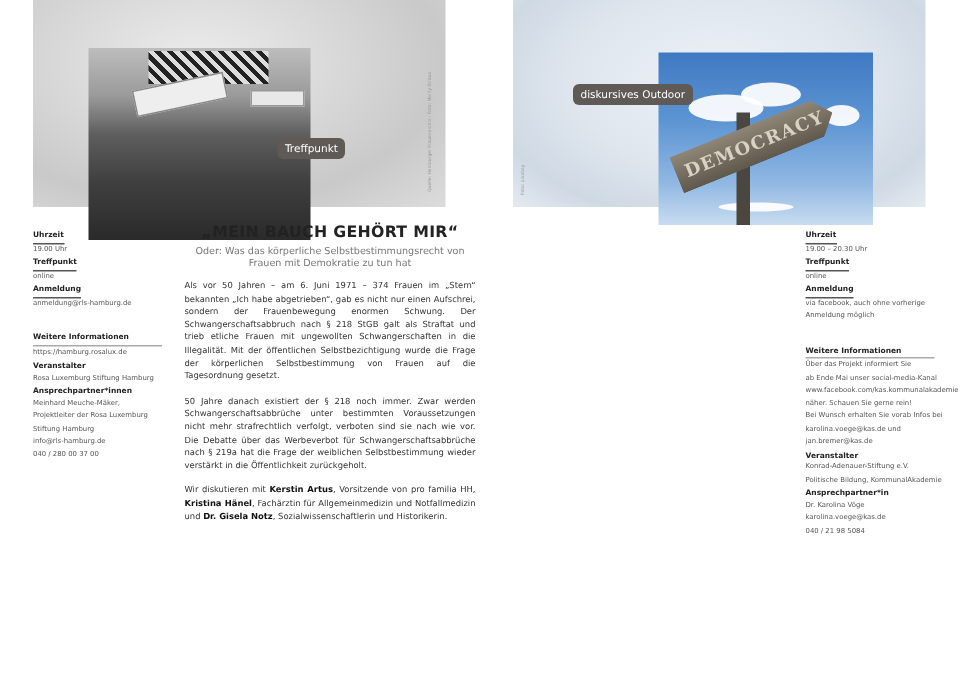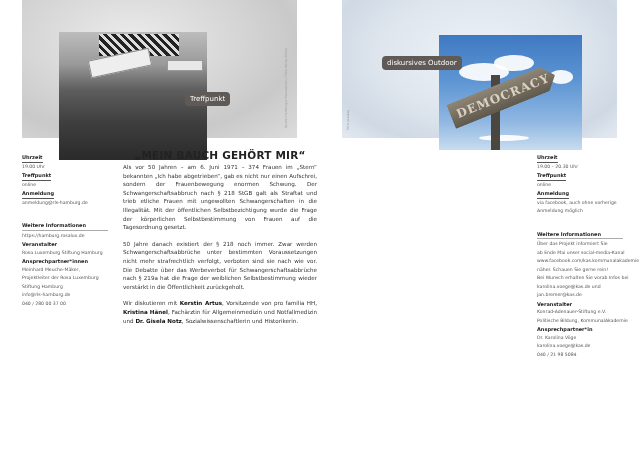--- a/index.html
+++ b/index.html
@@ -102,20 +102,21 @@
     <span class="sb-label">Ansprechpartner*innen</span>
     <div>Meinhard Meuche-Mäker,</div>
     <div>Projektleiter der Rosa Luxemburg</div>
     <div>Stiftung Hamburg</div>
     <div>info@rls-hamburg.de</div>
     <div>040 / 280 00 37 00</div>
   </div>
 
   <div class="article article-left">
     <div class="title">„MEIN BAUCH GEHÖRT MIR“</div>
+    <div class="subtitle">Oder: Was das körperliche Selbstbestimmungsrecht von Frauen mit Demokratie zu tun hat</div>
     <p class="para">Als vor 50 Jahren – am 6. Juni 1971 – 374 Frauen im „Stern“ bekannten „Ich habe abgetrieben“, gab es nicht nur einen Aufschrei, sondern der Frauenbewegung enormen Schwung. Der Schwangerschaftsabbruch nach § 218 StGB galt als Straftat und trieb etliche Frauen mit ungewollten Schwangerschaften in die Illegalität. Mit der öffentlichen Selbstbezichtigung wurde die Frage der körperlichen Selbstbestimmung von Frauen auf die Tagesordnung gesetzt.</p>
     <p class="para">50 Jahre danach existiert der § 218 noch immer. Zwar werden Schwangerschaftsabbrüche unter bestimmten Voraussetzungen nicht mehr strafrechtlich verfolgt, verboten sind sie nach wie vor. Die Debatte über das Werbeverbot für Schwangerschaftsabbrüche nach § 219a hat die Frage der weiblichen Selbstbestimmung wieder verstärkt in die Öffentlichkeit zurückgeholt.</p>
     <p class="para">
       <span>Wir diskutieren mit </span><b>Kerstin Artus</b><span>, Vorsitzende von pro familia HH, </span><b>Kristina Hänel</b><span>, Fachärztin für Allgemeinmedizin und Notfallmedizin und </span><b>Dr. Gisela Notz</b><span>, Sozialwissenschaftlerin und Historikerin.</span>
     </p>
   </div>
 </div>
 
 <div class="page page-right">
   <div class="hero hero-right"></div>

